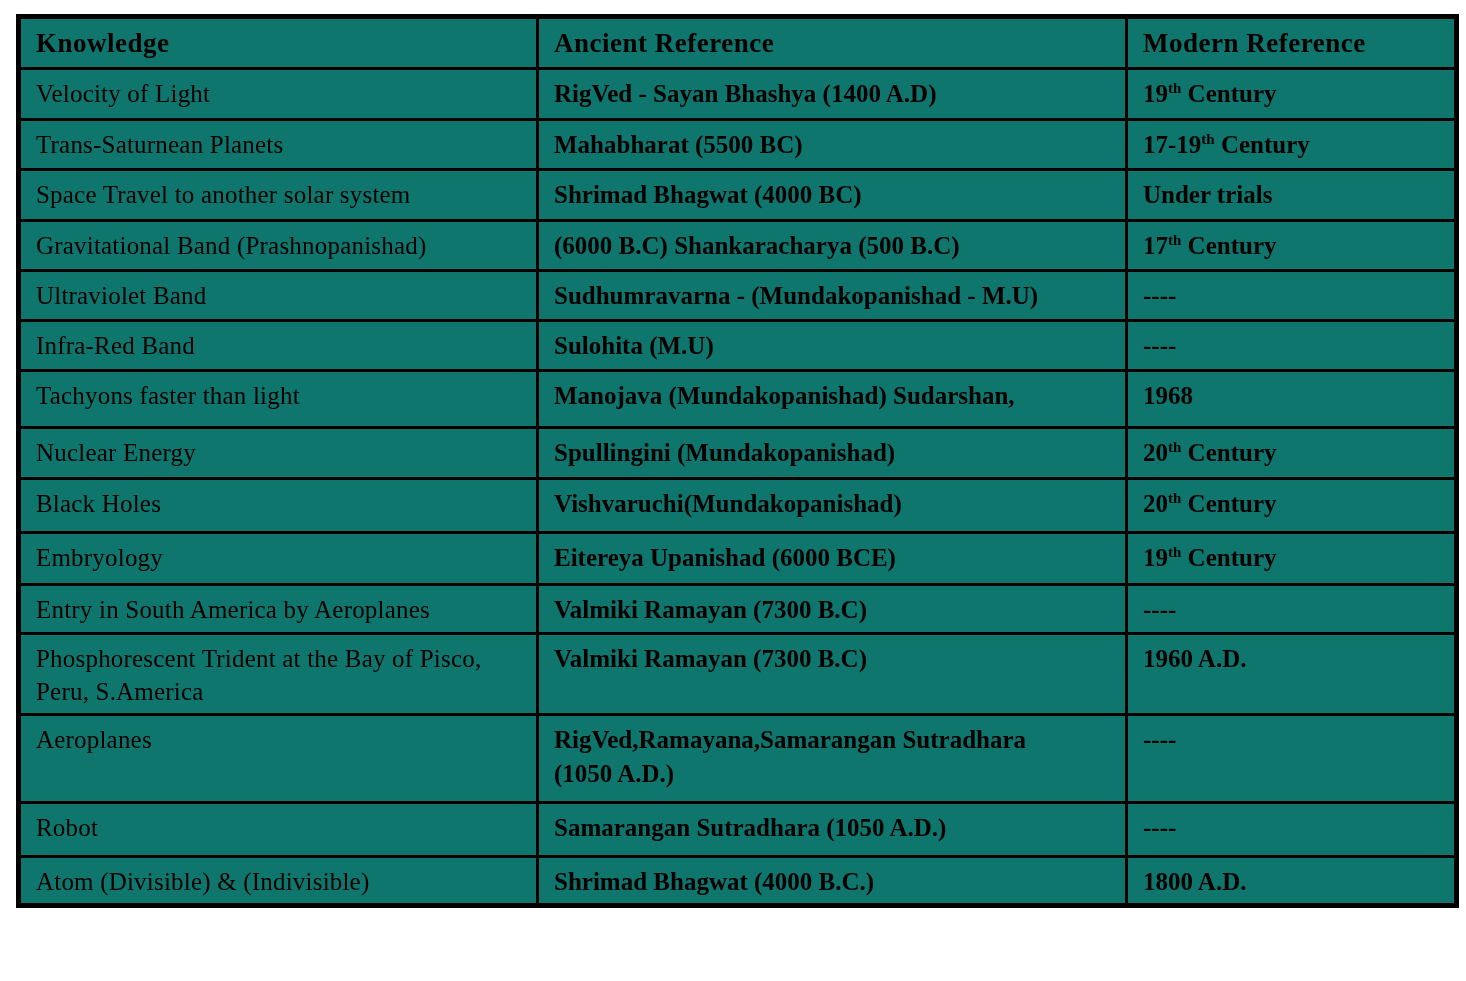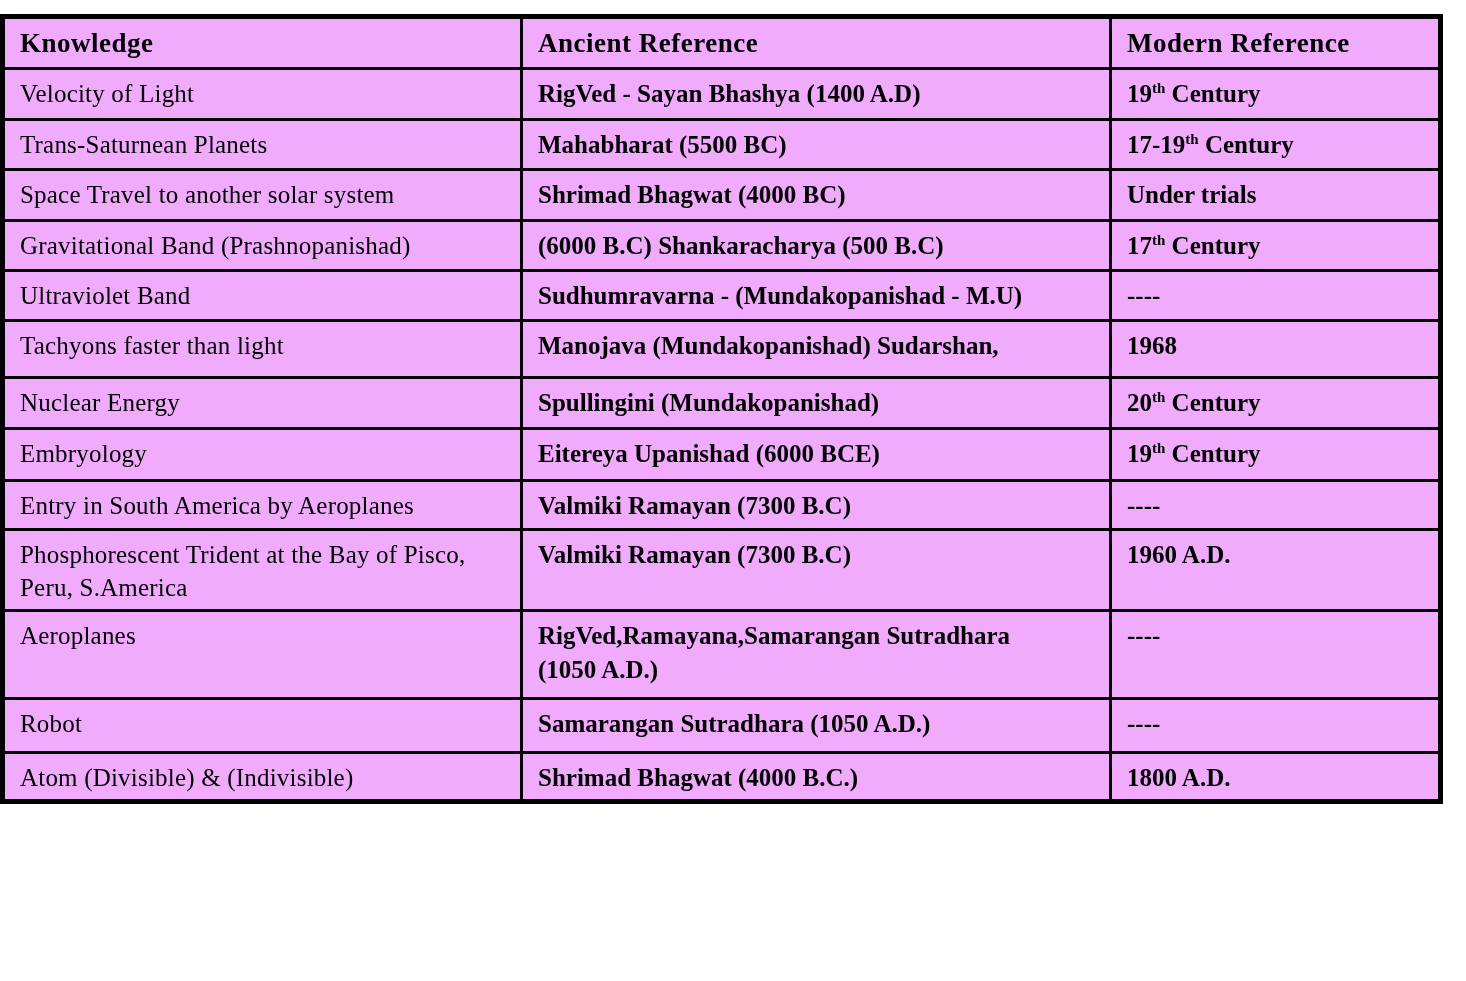--- a/index.html
+++ b/index.html
@@ -5,25 +5,25 @@
   * { box-sizing: border-box; }
   html, body {
     margin: 0; padding: 0;
     width: 1466px; height: 981px;
     background: #ffffff;
     font-family: "Liberation Serif", serif;
     color: #000000;
   }
   table.ref-table {
     position: absolute;
-    left: 0; top: 14px;
+    left: 16px; top: 14px;
     width: 1438px;
     border-collapse: collapse;
     table-layout: fixed;
-    background: #f0abfc;
+    background: #0f766e;
     border: 5px solid #000000;
   }
   .ref-table th, .ref-table td {
     border: 3px solid #000000;
     vertical-align: top;
     text-align: left;
     padding: 7px 10px 4px 15px;
     overflow: hidden;
   }
   .ref-table th {
@@ -88,33 +88,43 @@
     <td class="cell-a">(6000 B.C) Shankaracharya (500 B.C)</td>
     <td class="cell-m"><span>17</span><sup>th</sup><span> Century</span></td>
   </tr>
 
   <tr style="height:50px">
     <td class="cell-k">Ultraviolet Band</td>
     <td class="cell-a">Sudhumravarna - (Mundakopanishad - M.U)</td>
     <td class="cell-m"><span>----</span><sup></sup><span></span></td>
   </tr>
 
+  <tr style="height:50px">
+    <td class="cell-k">Infra-Red Band</td>
+    <td class="cell-a">Sulohita (M.U)</td>
+    <td class="cell-m"><span>----</span><sup></sup><span></span></td>
+  </tr>
 
   <tr style="height:57px">
     <td class="cell-k">Tachyons faster than light</td>
     <td class="cell-a">Manojava (Mundakopanishad)  Sudarshan,</td>
     <td class="cell-m"><span>1968</span><sup></sup><span></span></td>
   </tr>
 
   <tr style="height:51px">
     <td class="cell-k">Nuclear Energy</td>
     <td class="cell-a">Spullingini (Mundakopanishad)</td>
     <td class="cell-m"><span>20</span><sup>th</sup><span> Century</span></td>
   </tr>
 
+  <tr style="height:54px">
+    <td class="cell-k">Black Holes</td>
+    <td class="cell-a">Vishvaruchi(Mundakopanishad)</td>
+    <td class="cell-m"><span>20</span><sup>th</sup><span> Century</span></td>
+  </tr>
 
   <tr style="height:52px">
     <td class="cell-k">Embryology</td>
     <td class="cell-a">Eitereya Upanishad (6000 BCE)</td>
     <td class="cell-m"><span>19</span><sup>th</sup><span> Century</span></td>
   </tr>
 
 
   <tr style="height:46px">
     <td class="cell-k">Entry in South America by Aeroplanes</td>

